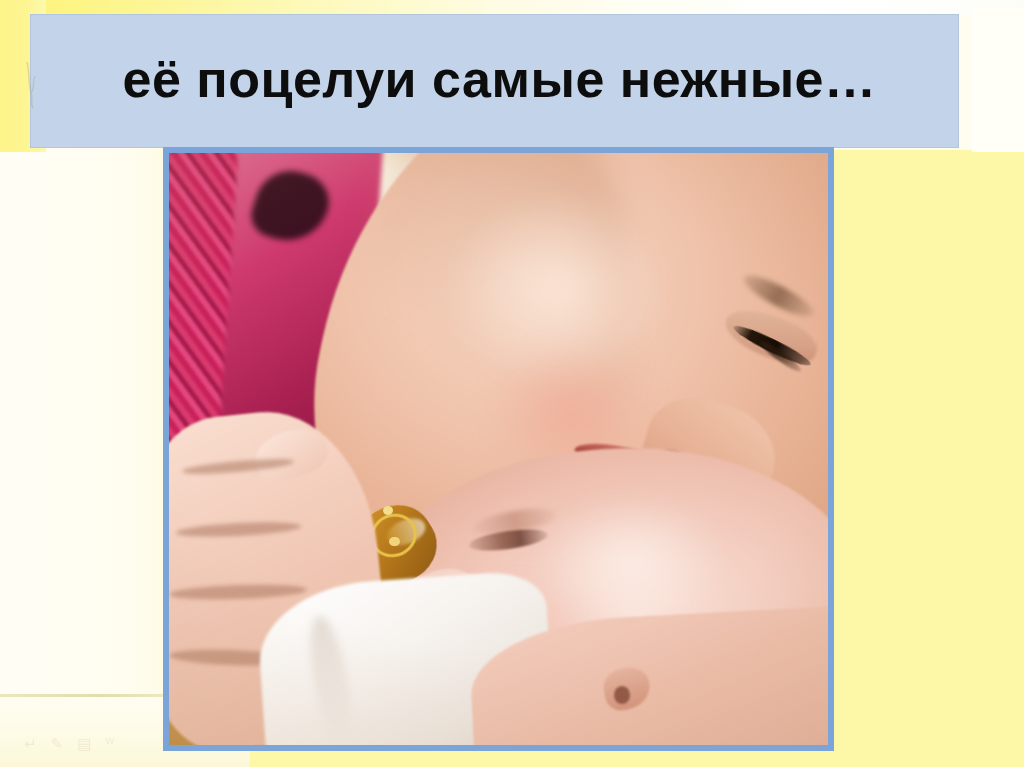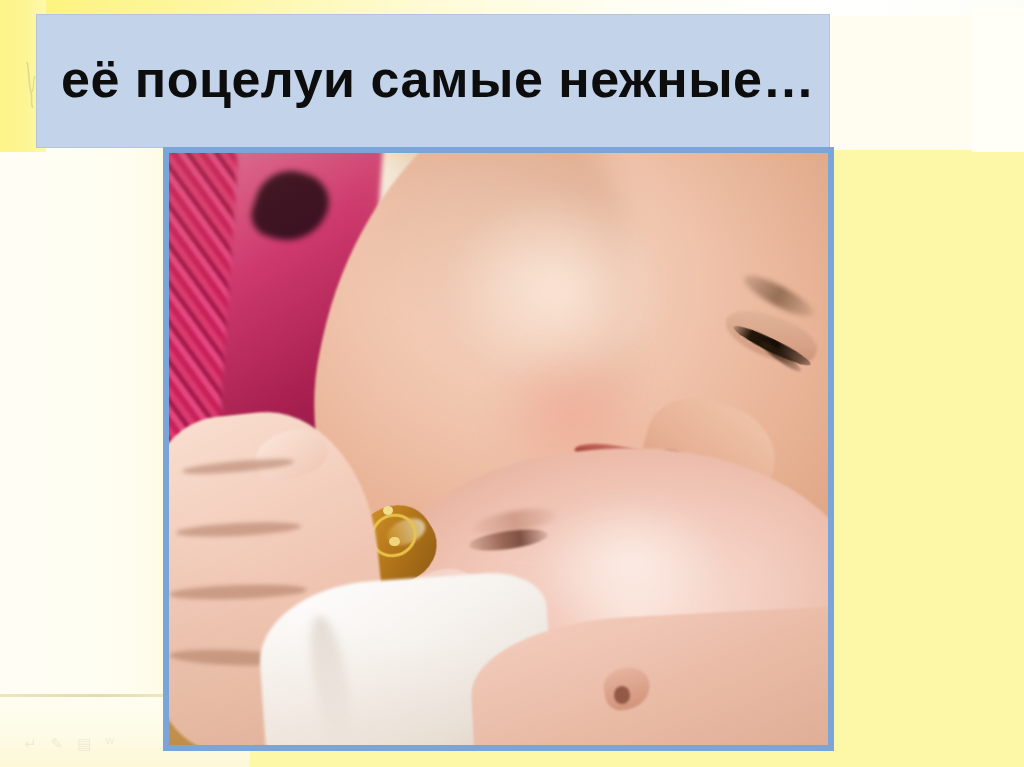--- a/index.html
+++ b/index.html
@@ -79,22 +79,22 @@
   .bg-topright-white {
     position: absolute;
     left: 972px; top: 8px;
     width: 52px; height: 144px;
     background: #fffef7;
   }
 
   
   #title-box {
     position: absolute;
-    left: 36px; top: 14px;
-    width: 794px; height: 134px;
+    left: 30px; top: 14px;
+    width: 929px; height: 134px;
     background: #c3d3ea;
     border: 1px solid #b3c4dd;
     box-sizing: border-box;
     display: flex;
     align-items: center;
     justify-content: center;
   }
   #title-text {
     font-family: "Liberation Sans", sans-serif;
     font-weight: bold;

